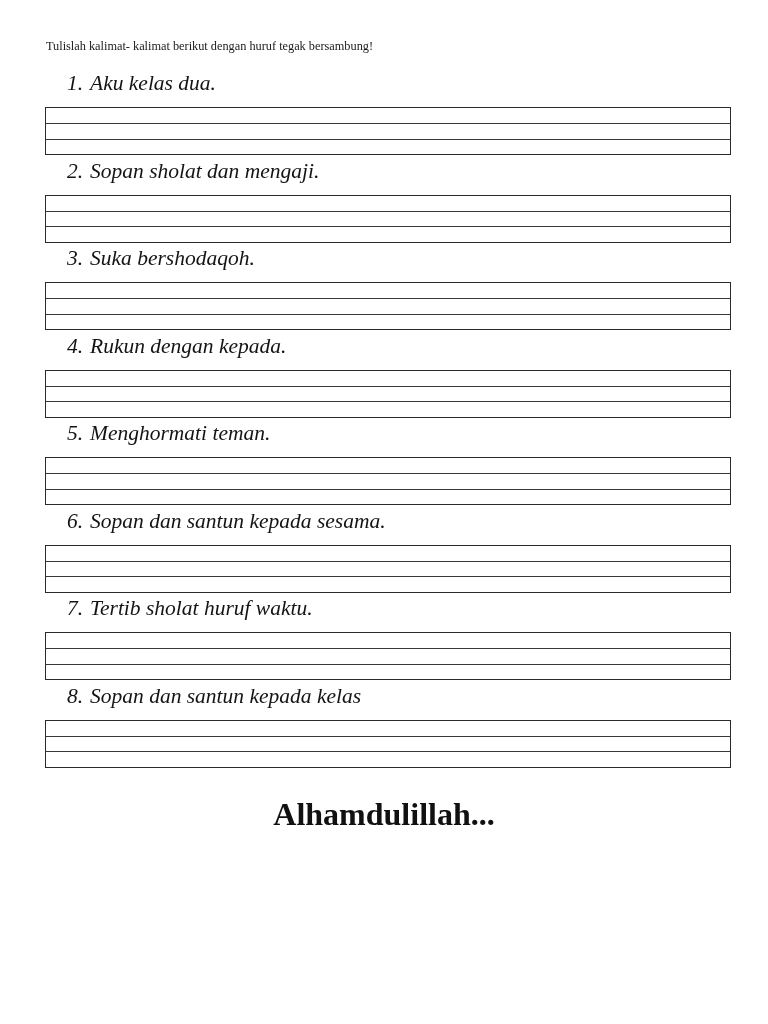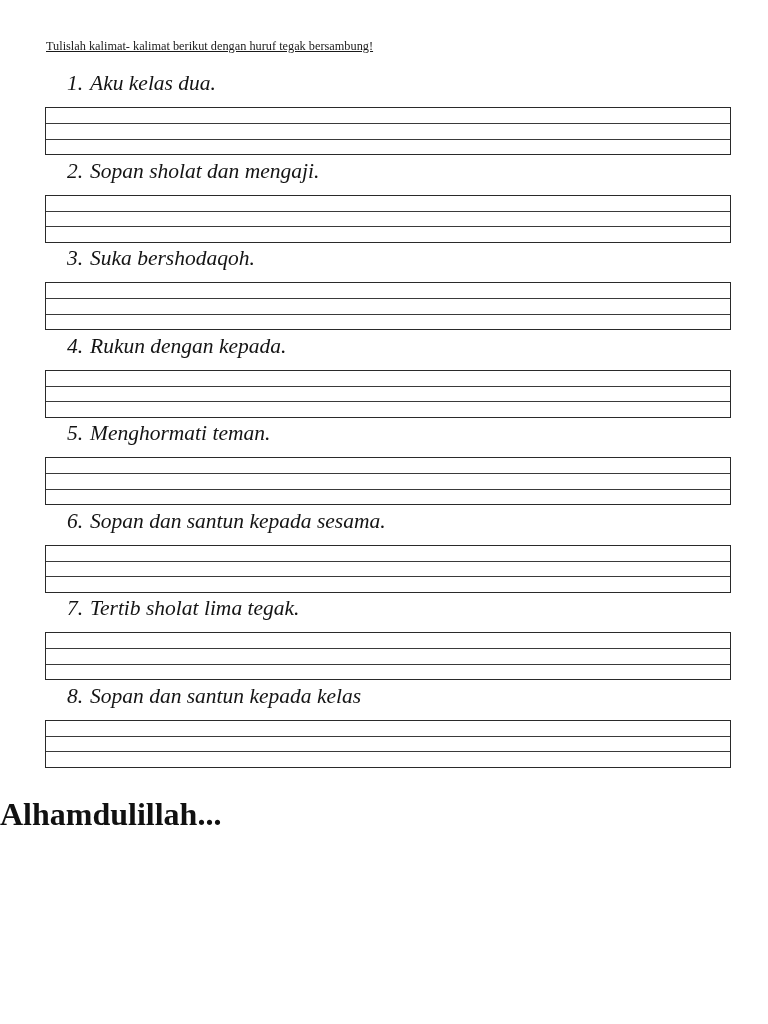--- a/index.html
+++ b/index.html
@@ -16,21 +16,20 @@
       color: #111111;
     }
     .instruction {
       position: absolute;
       left: 46px;
       top: 39px;
       font-size: 12.3px;
       line-height: 14px;
       white-space: nowrap;
       color: #1a1a1a;
-      text-decoration: underline;
     }
     .item {
       position: absolute;
       left: 45px;
       width: 686px;
     }
     .item-label {
       position: absolute;
       left: 22px;
       top: 0;
@@ -61,21 +60,21 @@
       height: 0;
       border-top: 1.5px solid #3a3a3a;
     }
     .write-line.l1 { top: 15px; }
     .write-line.l2 { top: 30.5px; }
     .closing {
       position: absolute;
       left: 0;
       width: 768px;
       top: 795px;
-      text-align: left;
+      text-align: center;
       font-size: 32px;
       line-height: 38px;
       font-weight: bold;
       color: #111111;
     }
   </style>
 </head>
 <body>
 
 <div>
@@ -137,21 +136,21 @@
       <span class="item-num">6.</span><span>Sopan dan santun kepada sesama.</span>
     </div>
     <div class="write-box">
       <div class="write-line l1"></div>
       <div class="write-line l2"></div>
     </div>
   </div>
 
   <div class="item" style="top:595px;">
     <div class="item-label">
-      <span class="item-num">7.</span><span>Tertib sholat lima tegak.</span>
+      <span class="item-num">7.</span><span>Tertib sholat huruf waktu.</span>
     </div>
     <div class="write-box">
       <div class="write-line l1"></div>
       <div class="write-line l2"></div>
     </div>
   </div>
 
   <div class="item" style="top:682.5px;">
     <div class="item-label">
       <span class="item-num">8.</span><span>Sopan dan santun kepada kelas</span>

